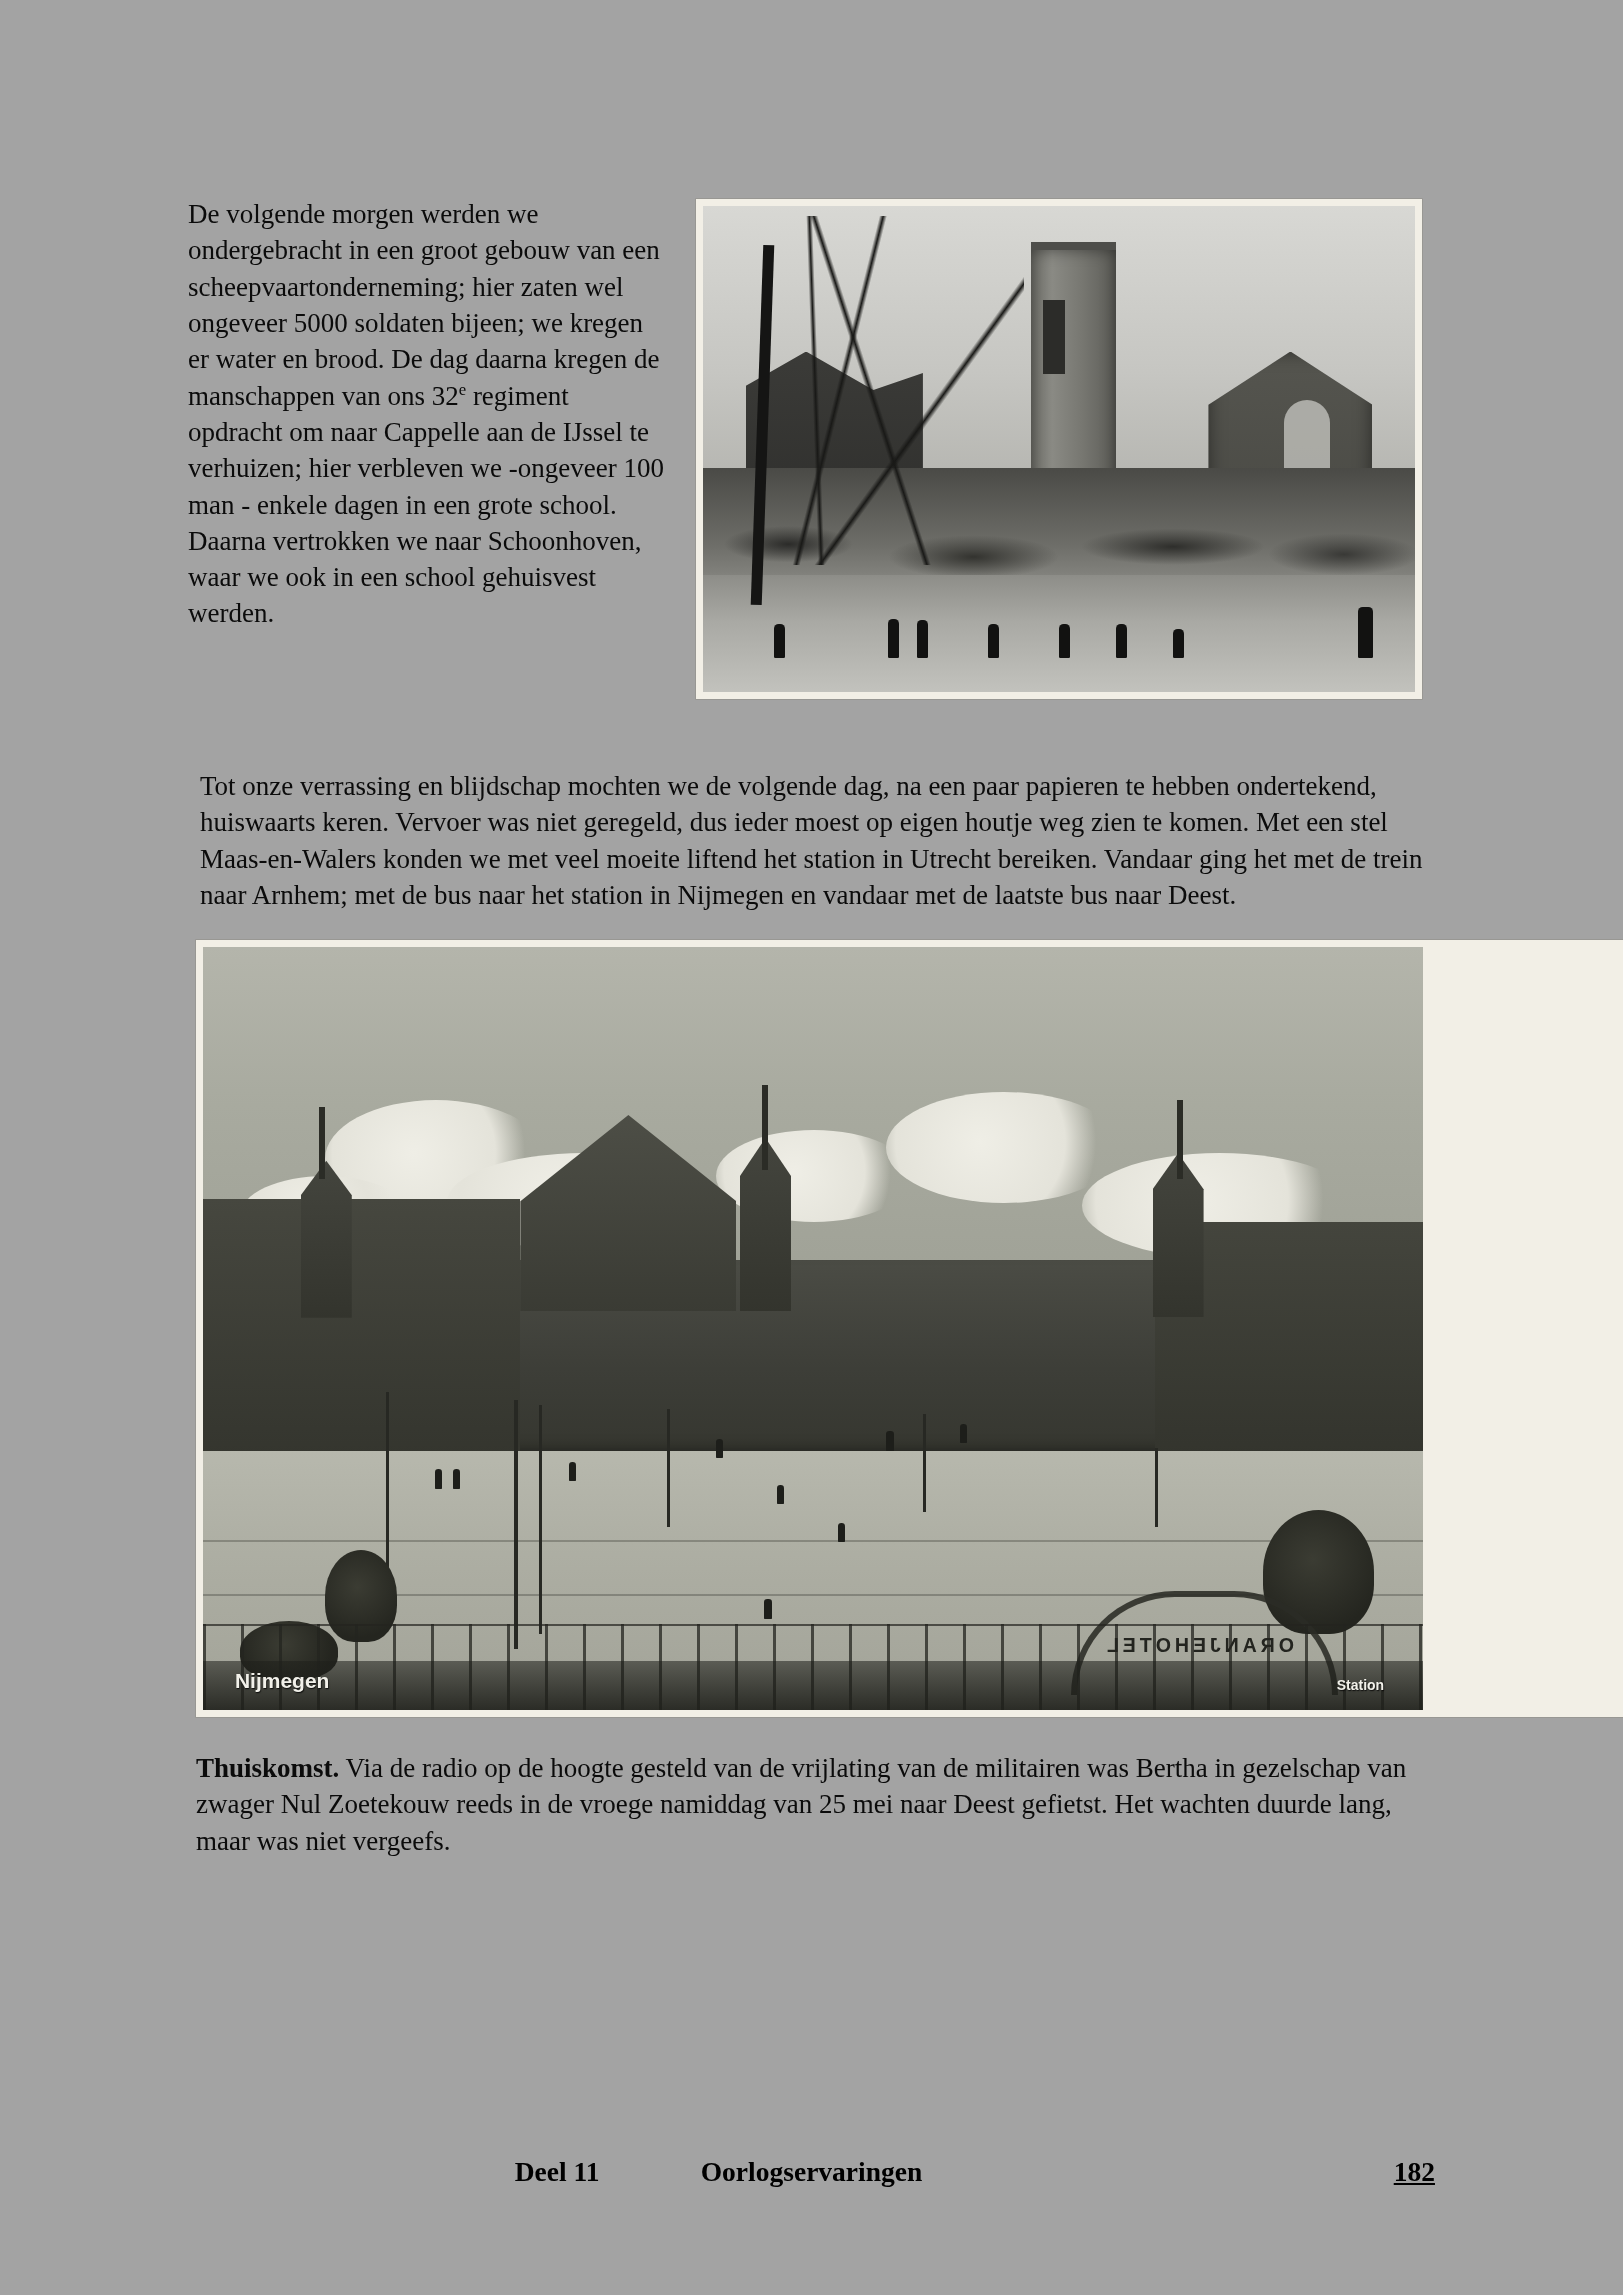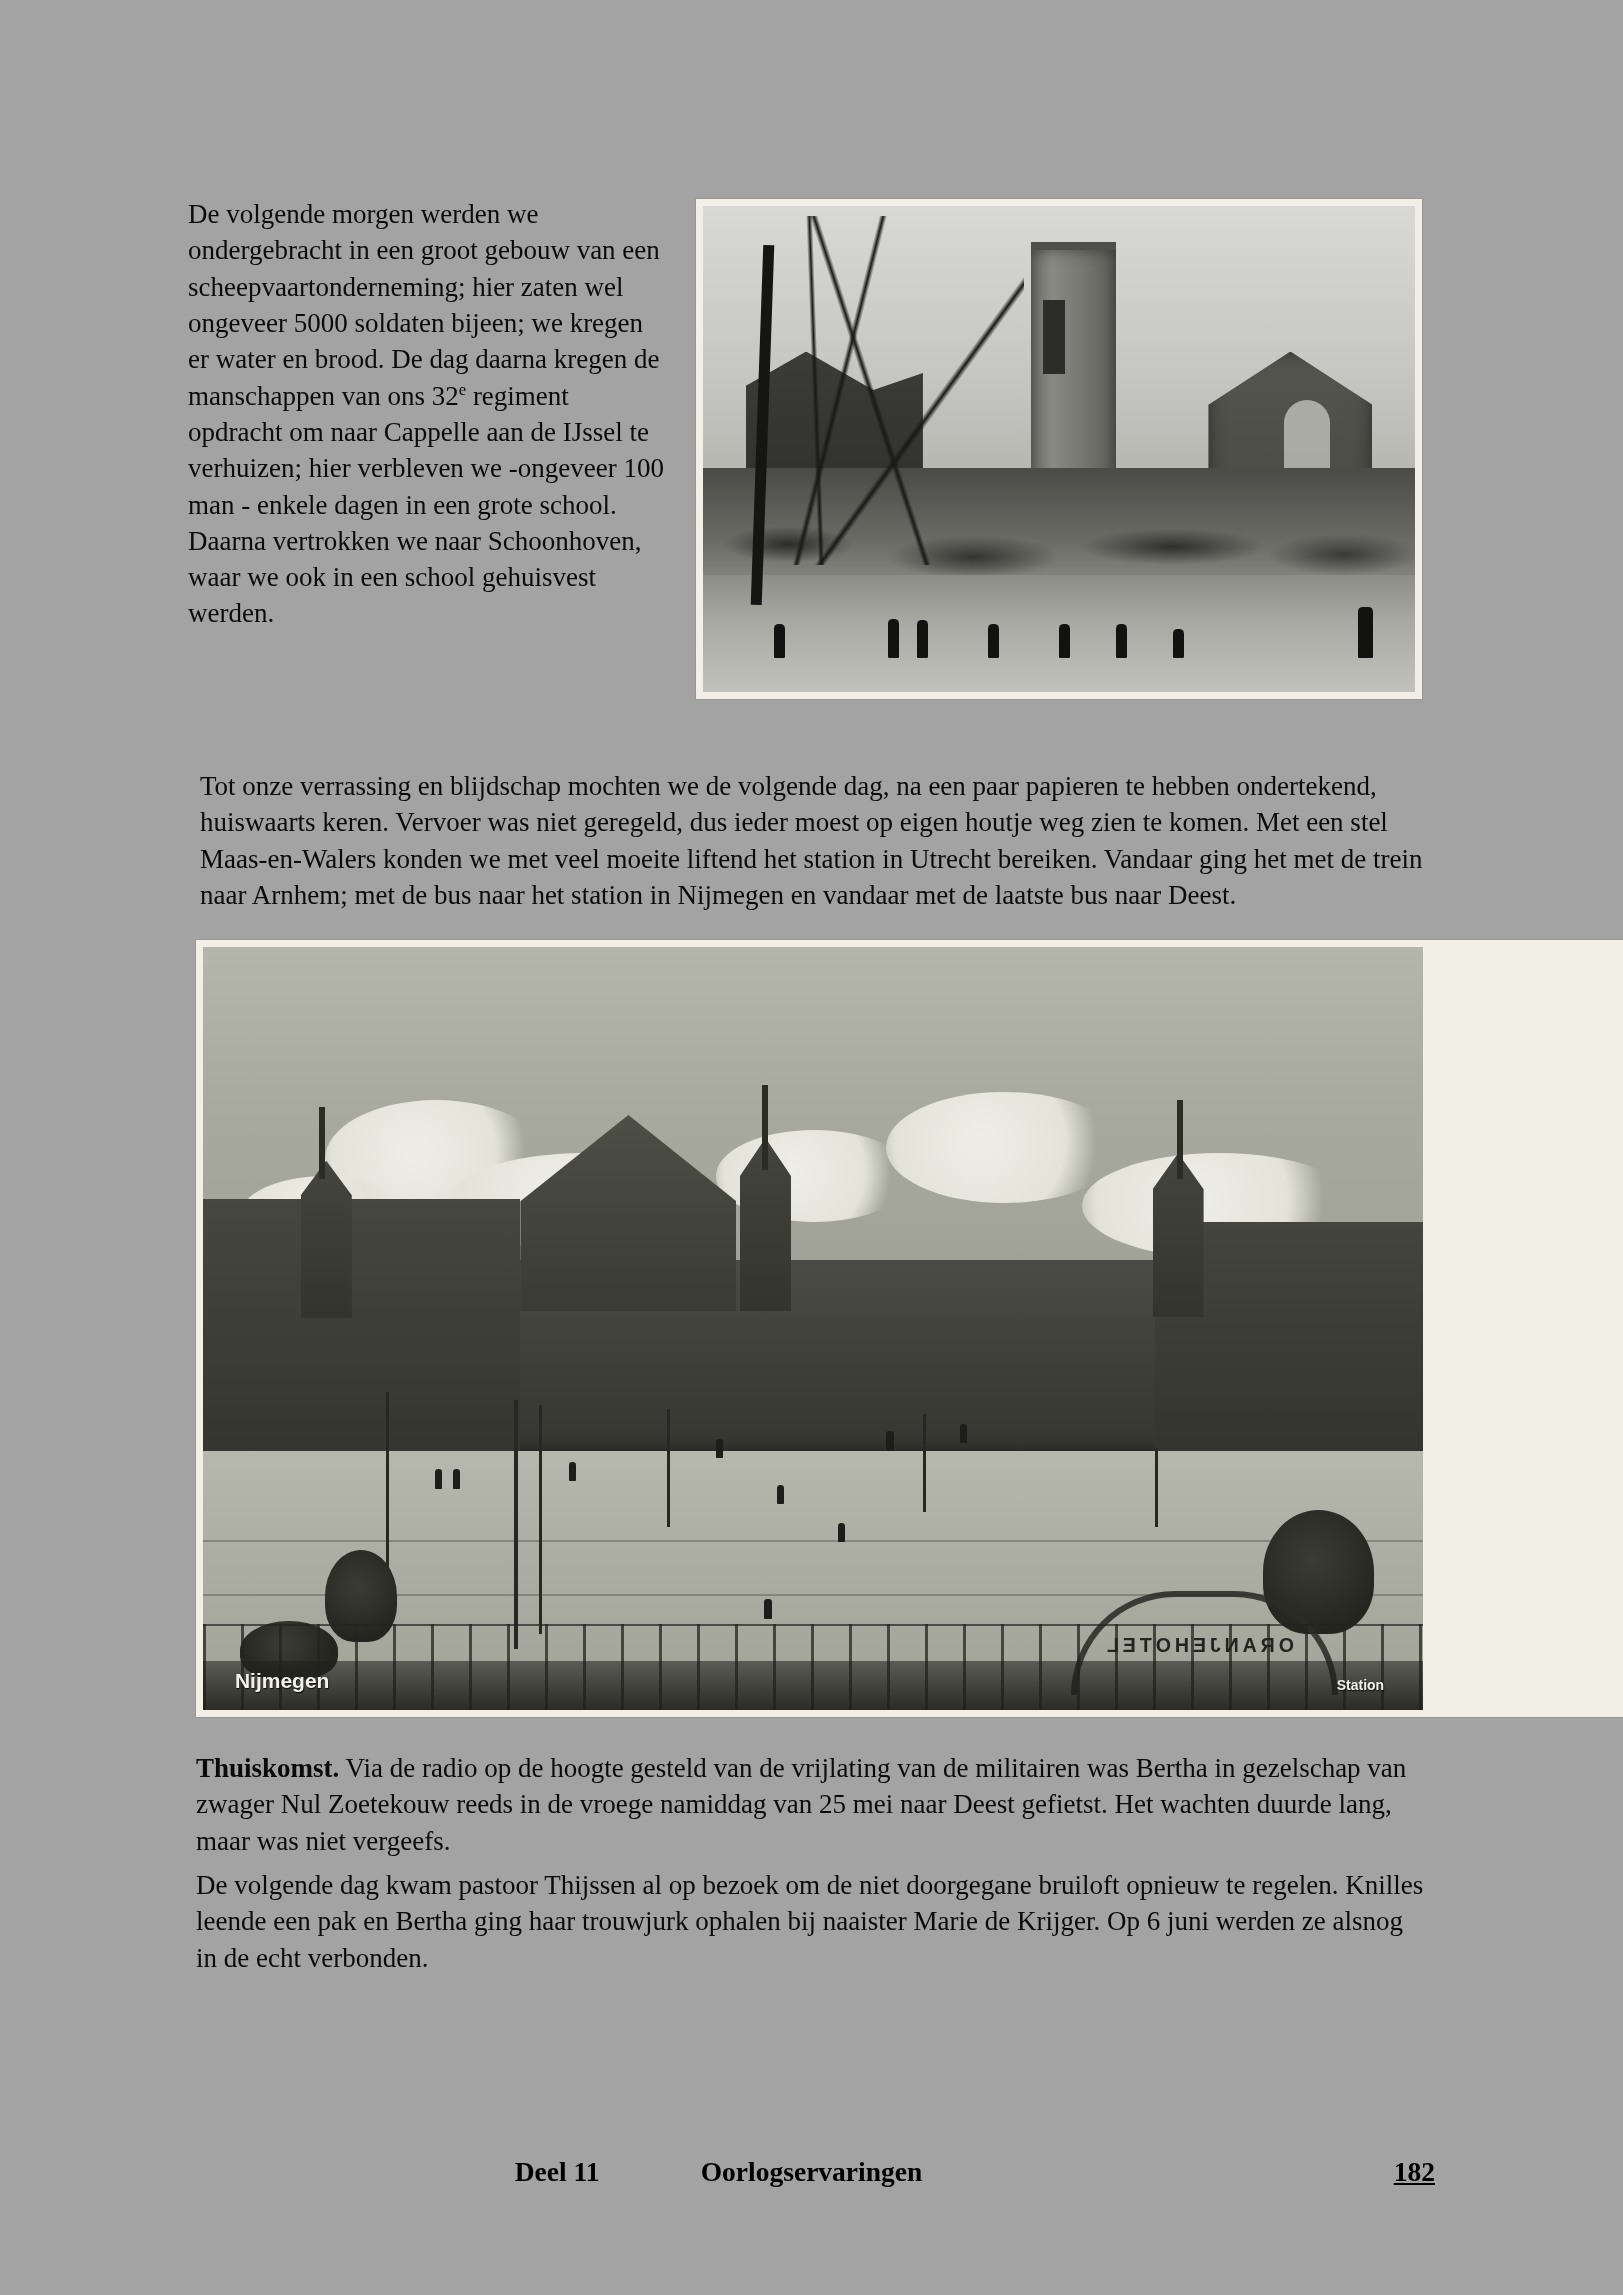--- a/index.html
+++ b/index.html
@@ -390,21 +390,20 @@
         <div class="dark-band"></div>
 
         <div class="label-nij">Nijmegen</div>
         <div class="label-sta">Station</div>
       </div>
     </div>
   </div>
 
   <div class="bottom-text body-text">
     <p><span class="bold">Thuiskomst.</span><span> Via de radio op de hoogte gesteld van de vrijlating van de militairen was Bertha in gezelschap van zwager Nul Zoetekouw reeds in de vroege namiddag van 25 mei naar Deest gefietst. Het wachten duurde lang, maar was niet vergeefs.</span></p>
-    <p>De volgende dag kwam pastoor Thijssen al op bezoek om de niet doorgegane bruiloft opnieuw te regelen. Knilles leende een pak en Bertha ging haar trouwjurk ophalen bij naaister Marie de Krijger. Op 6 juni werden ze alsnog in de echt verbonden.</p>
   </div>
 
   <div class="footer">
     <div class="f-left">Deel 11</div>
     <div class="f-mid">Oorlogservaringen</div>
     <div class="f-right">182</div>
   </div>
 
 </div>
 

